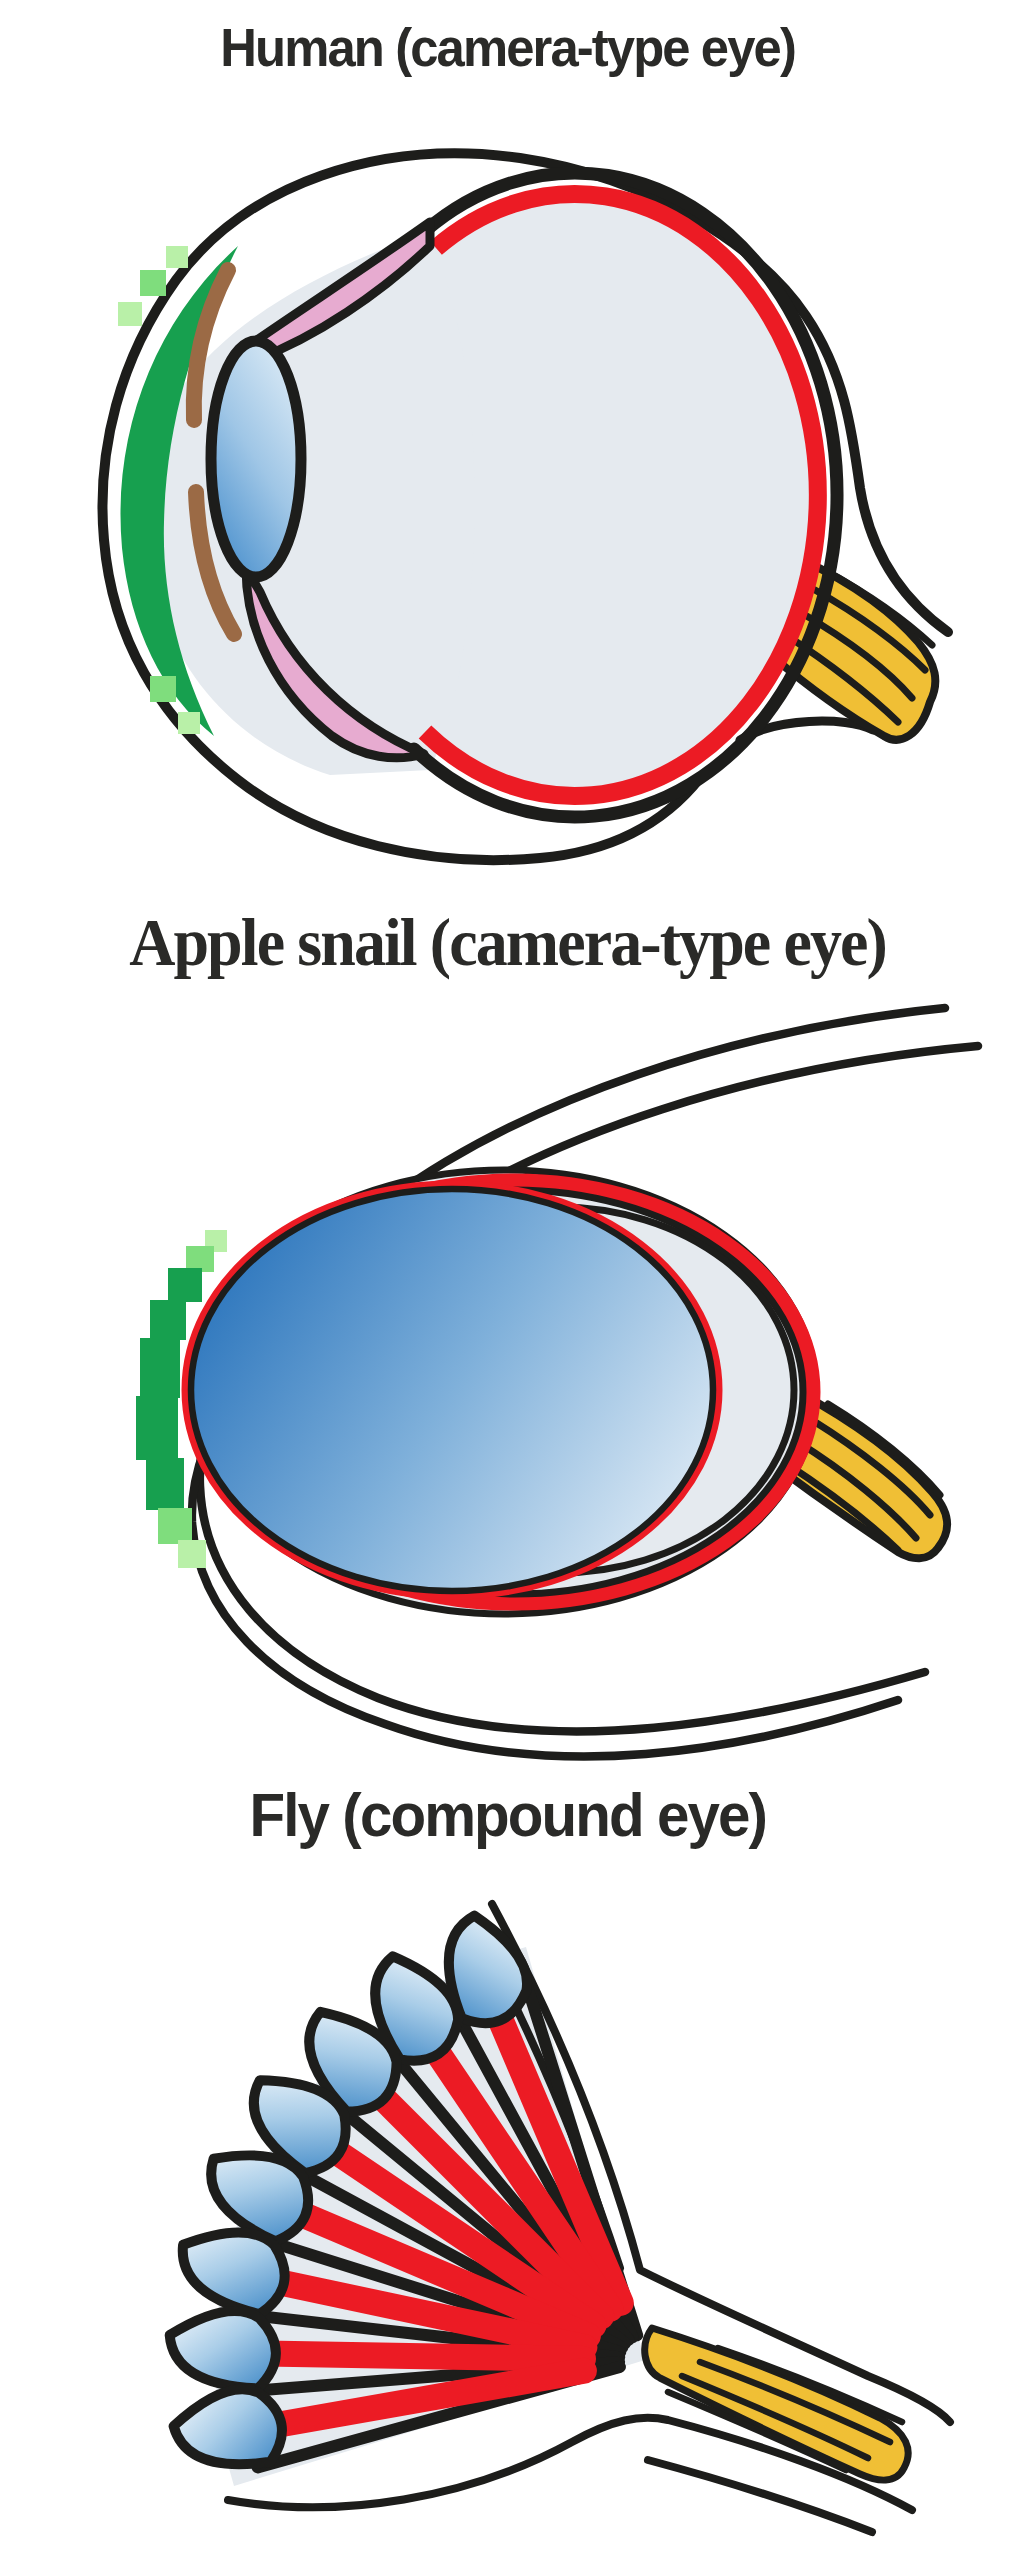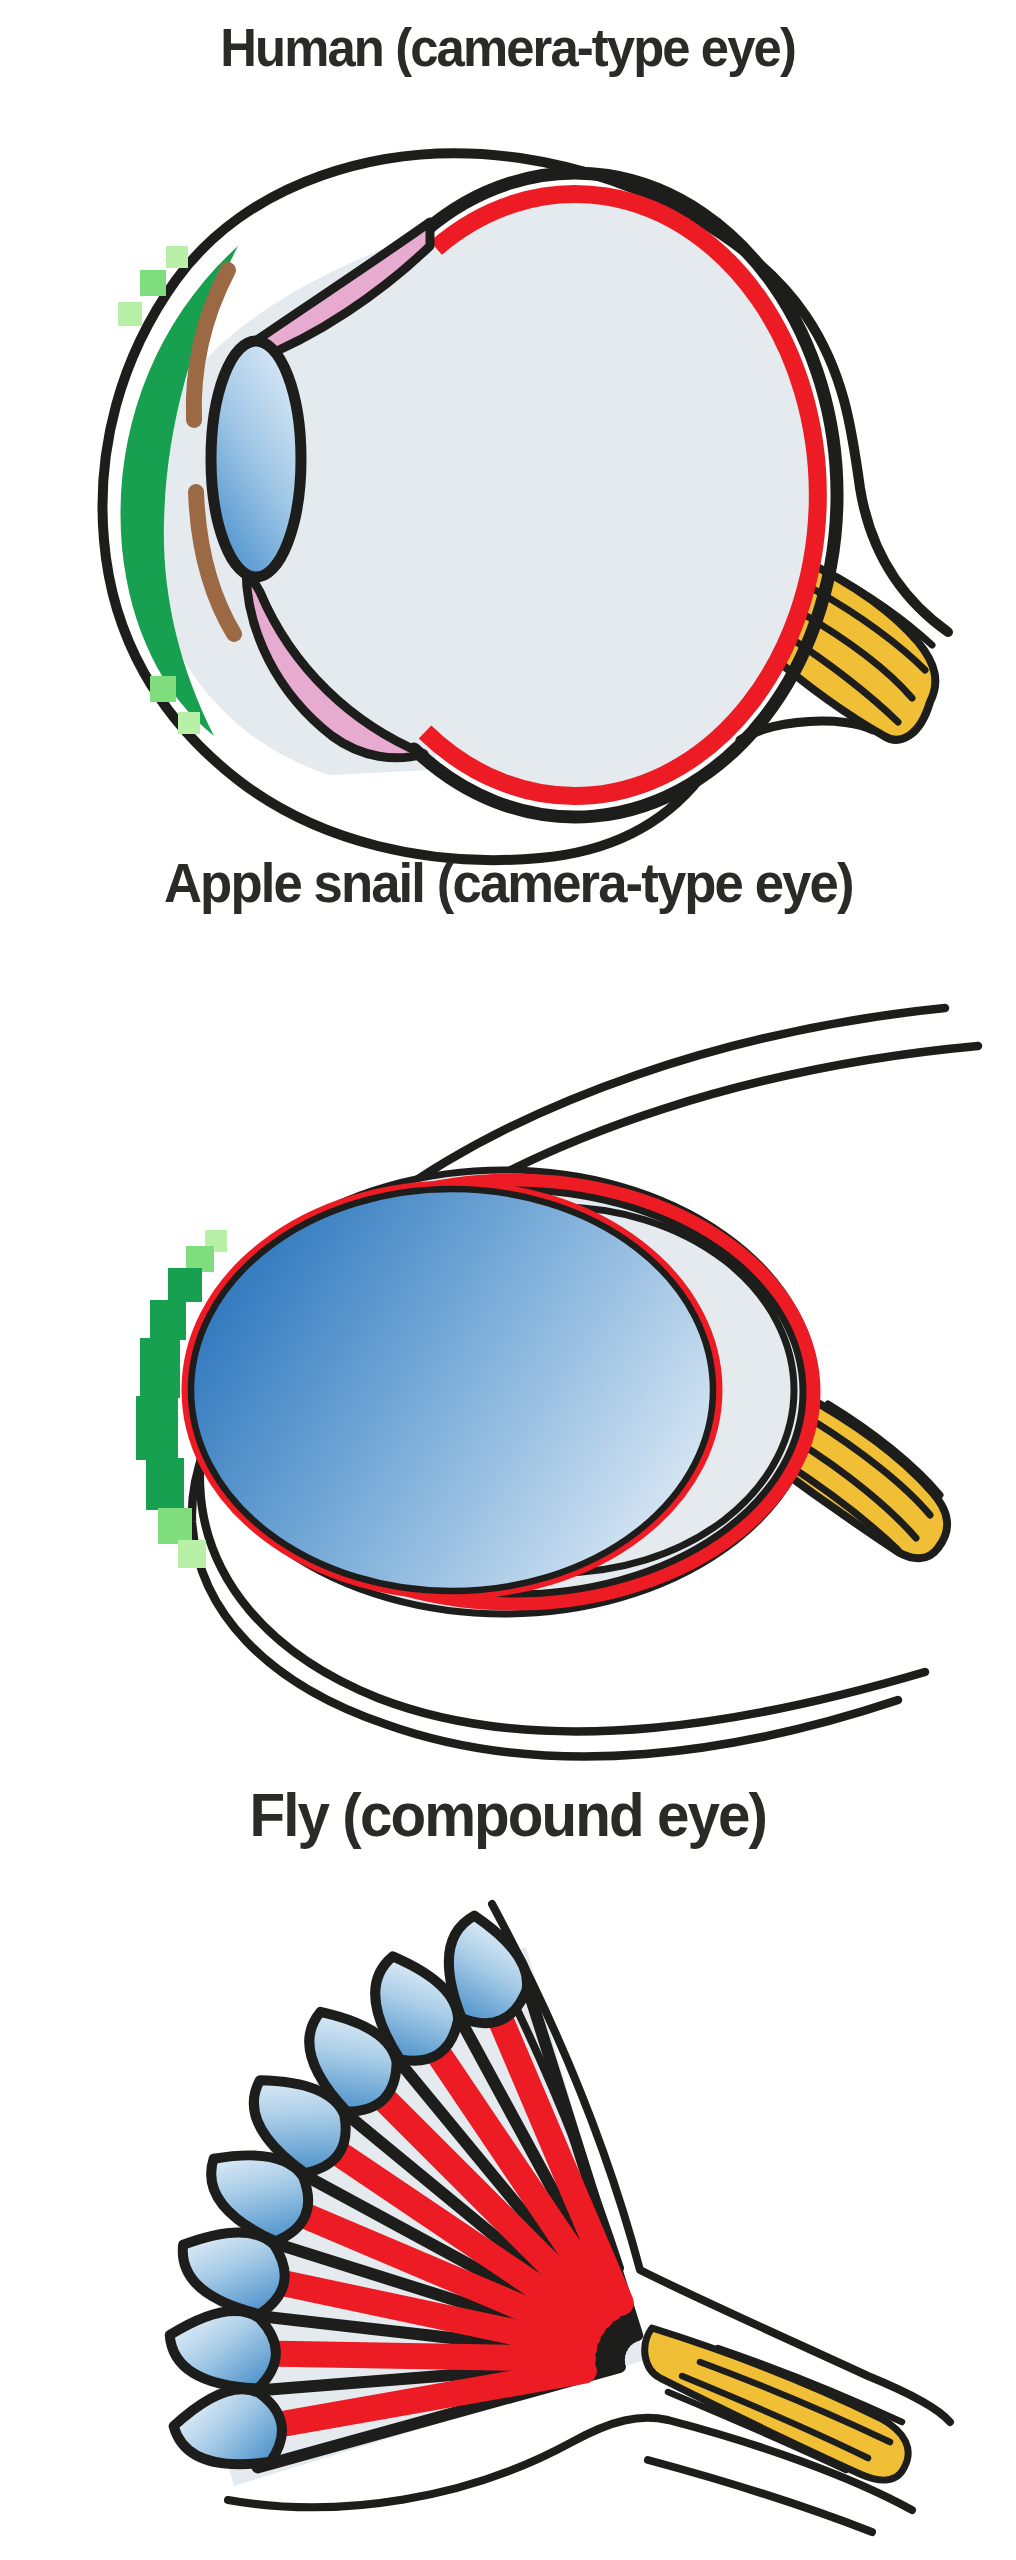--- a/index.html
+++ b/index.html
@@ -8,21 +8,21 @@
     background:var(--c-bg,#fff);
     font-family:"Liberation Sans","DejaVu Sans",sans-serif;
   }
   .panel-title{
     position:absolute;left:0;width:1016px;text-align:center;margin:0;
     color:var(--c-title,#2a2a28);font-weight:700;line-height:1.25;
     letter-spacing:-2px;
   }
   .panel-title .tspan{display:inline-block;transform:scaleX(0.94);}
   #title-human{top:14px;font-size:54px;}
-  #title-snail{top:848px;font-size:56px;}
+  #title-snail{top:900px;font-size:68px;font-family:Liberation Serif, serif;}
   #title-fly{top:1776px;font-size:62px;}
   .art{position:absolute;left:0;width:1016px;display:block;}
   #art-human{top:120px;height:770px;}
   #art-snail{top:1000px;height:780px;}
   #art-fly{top:1820px;height:740px;}
   .ink{stroke:var(--c-ink);fill:none;stroke-linecap:round;stroke-linejoin:round;}
   #fly-boundaries path{stroke:var(--c-ink);stroke-width:12;stroke-linecap:round;fill:none;}
   #fly-rhabdoms path{stroke:var(--c-red);stroke-width:26;stroke-linecap:round;fill:none;}
   #fly-domes path{stroke:var(--c-ink);stroke-width:10;stroke-linejoin:round;}
 </style>

